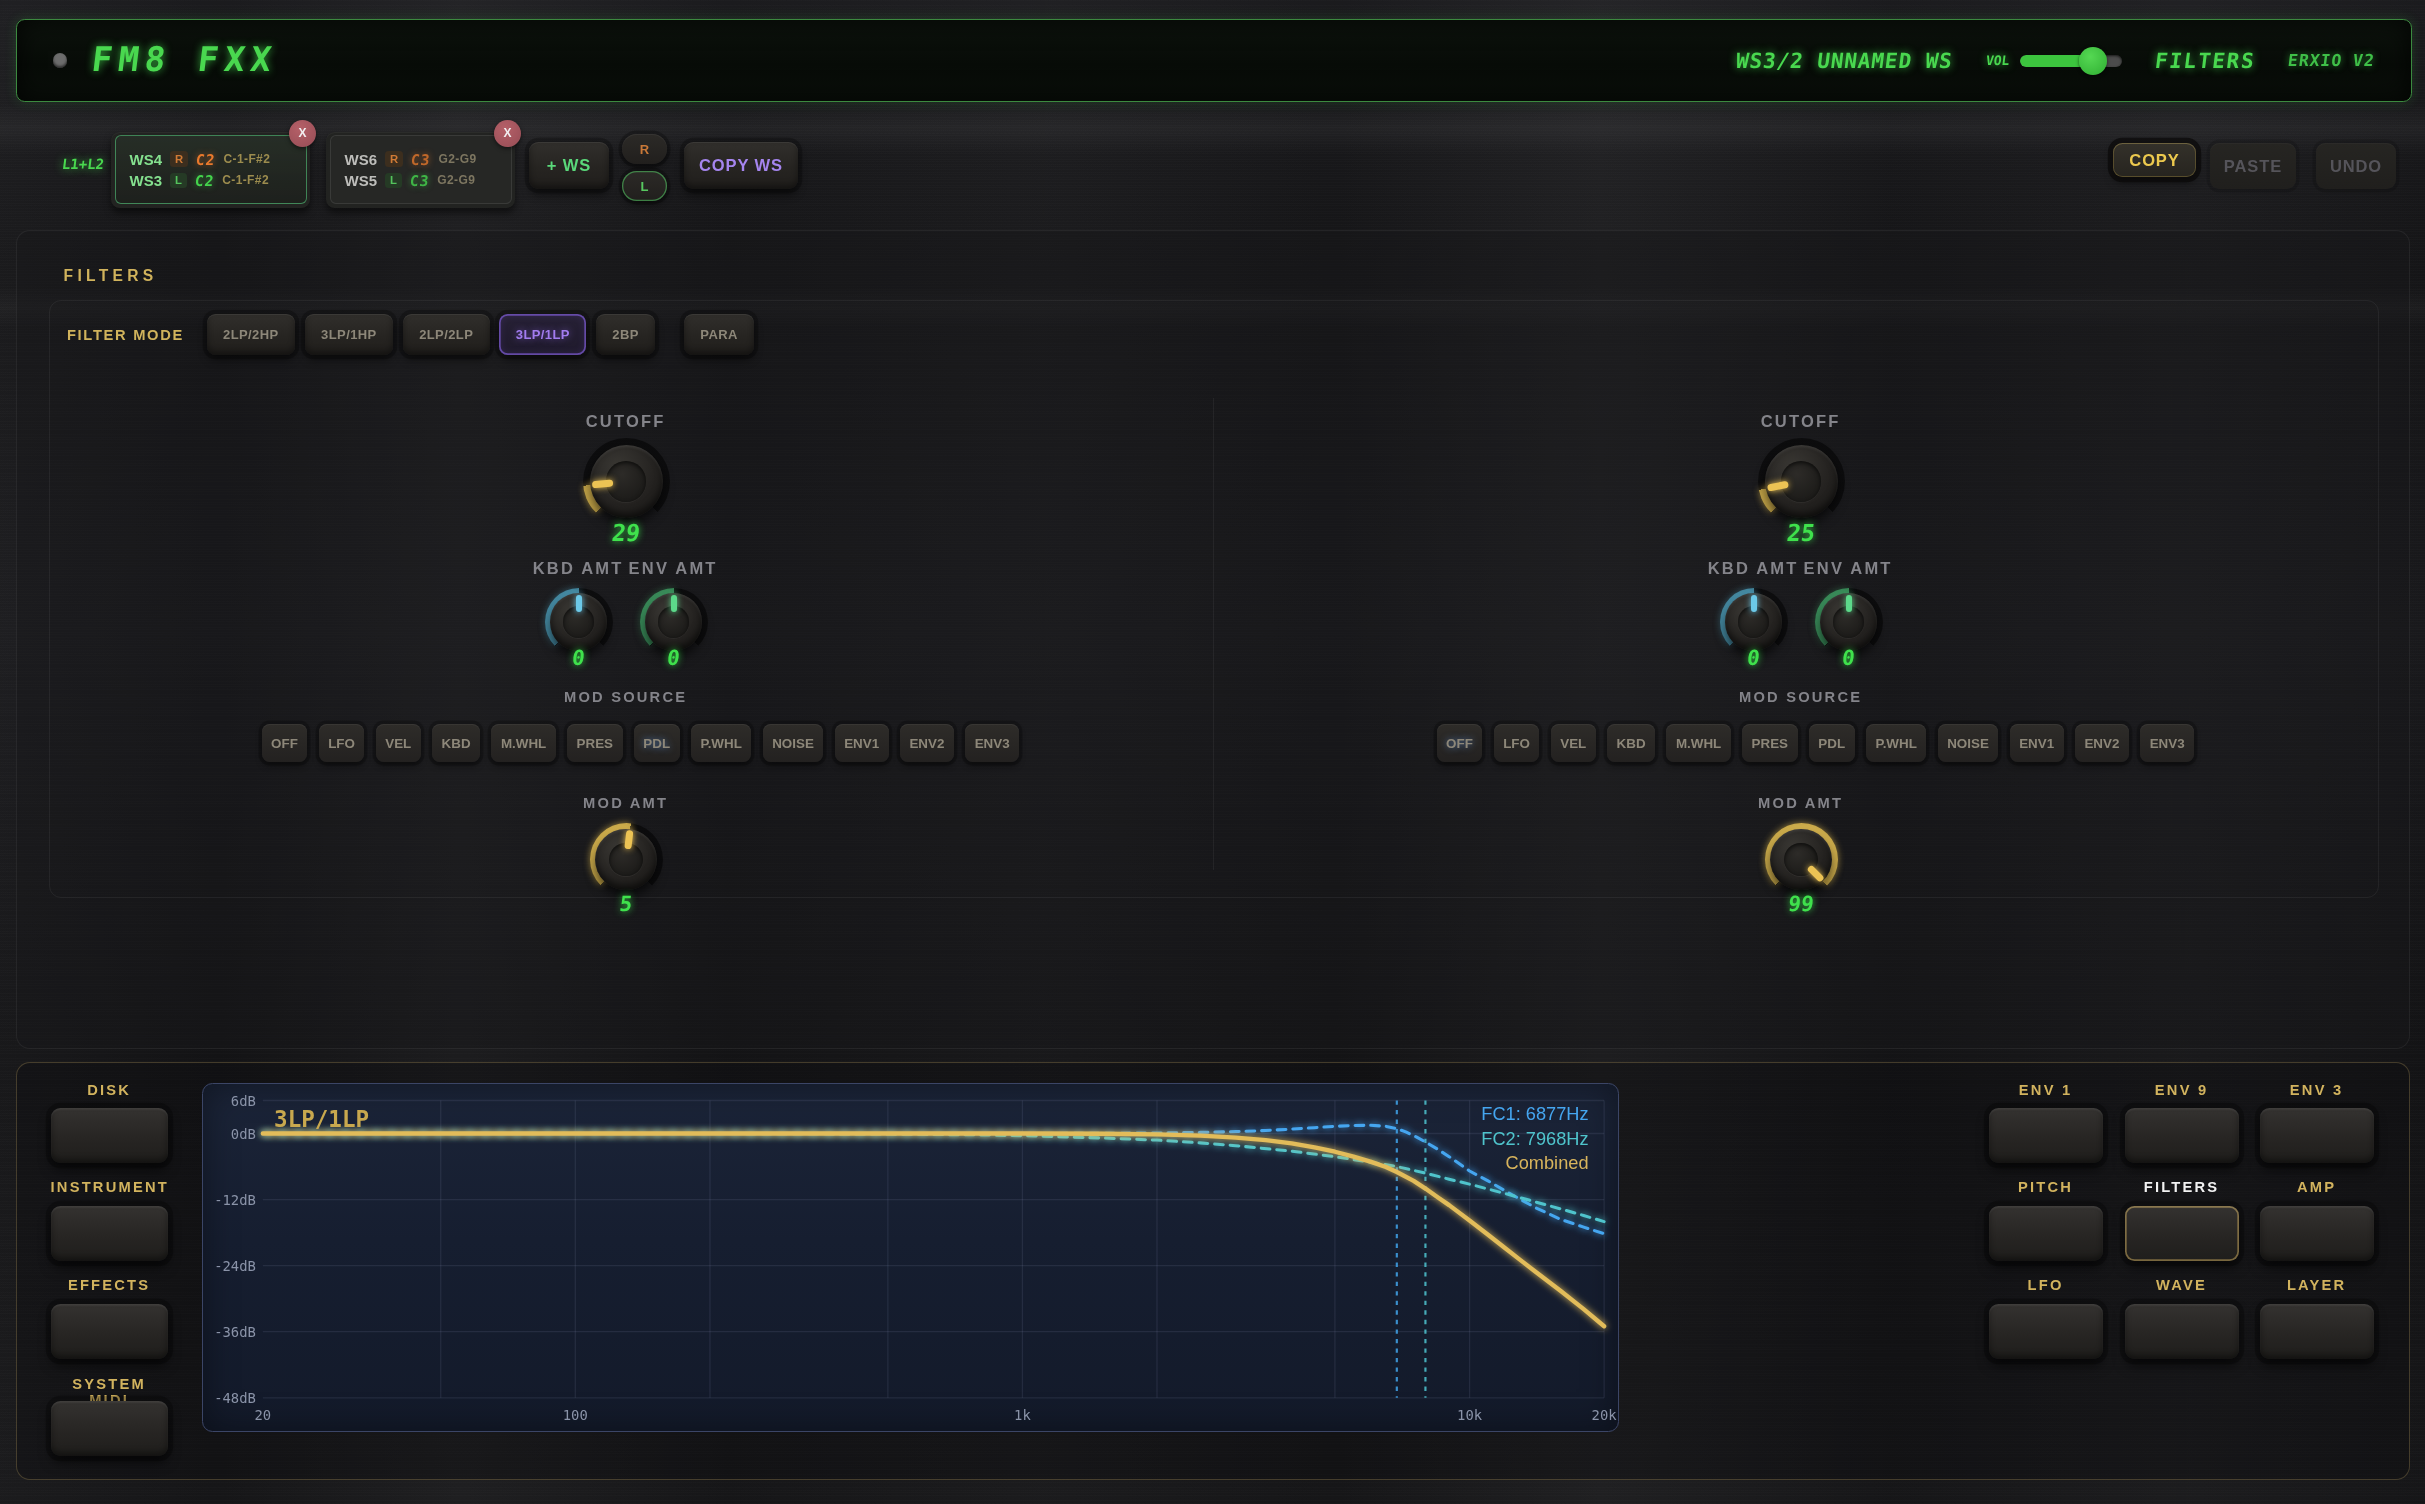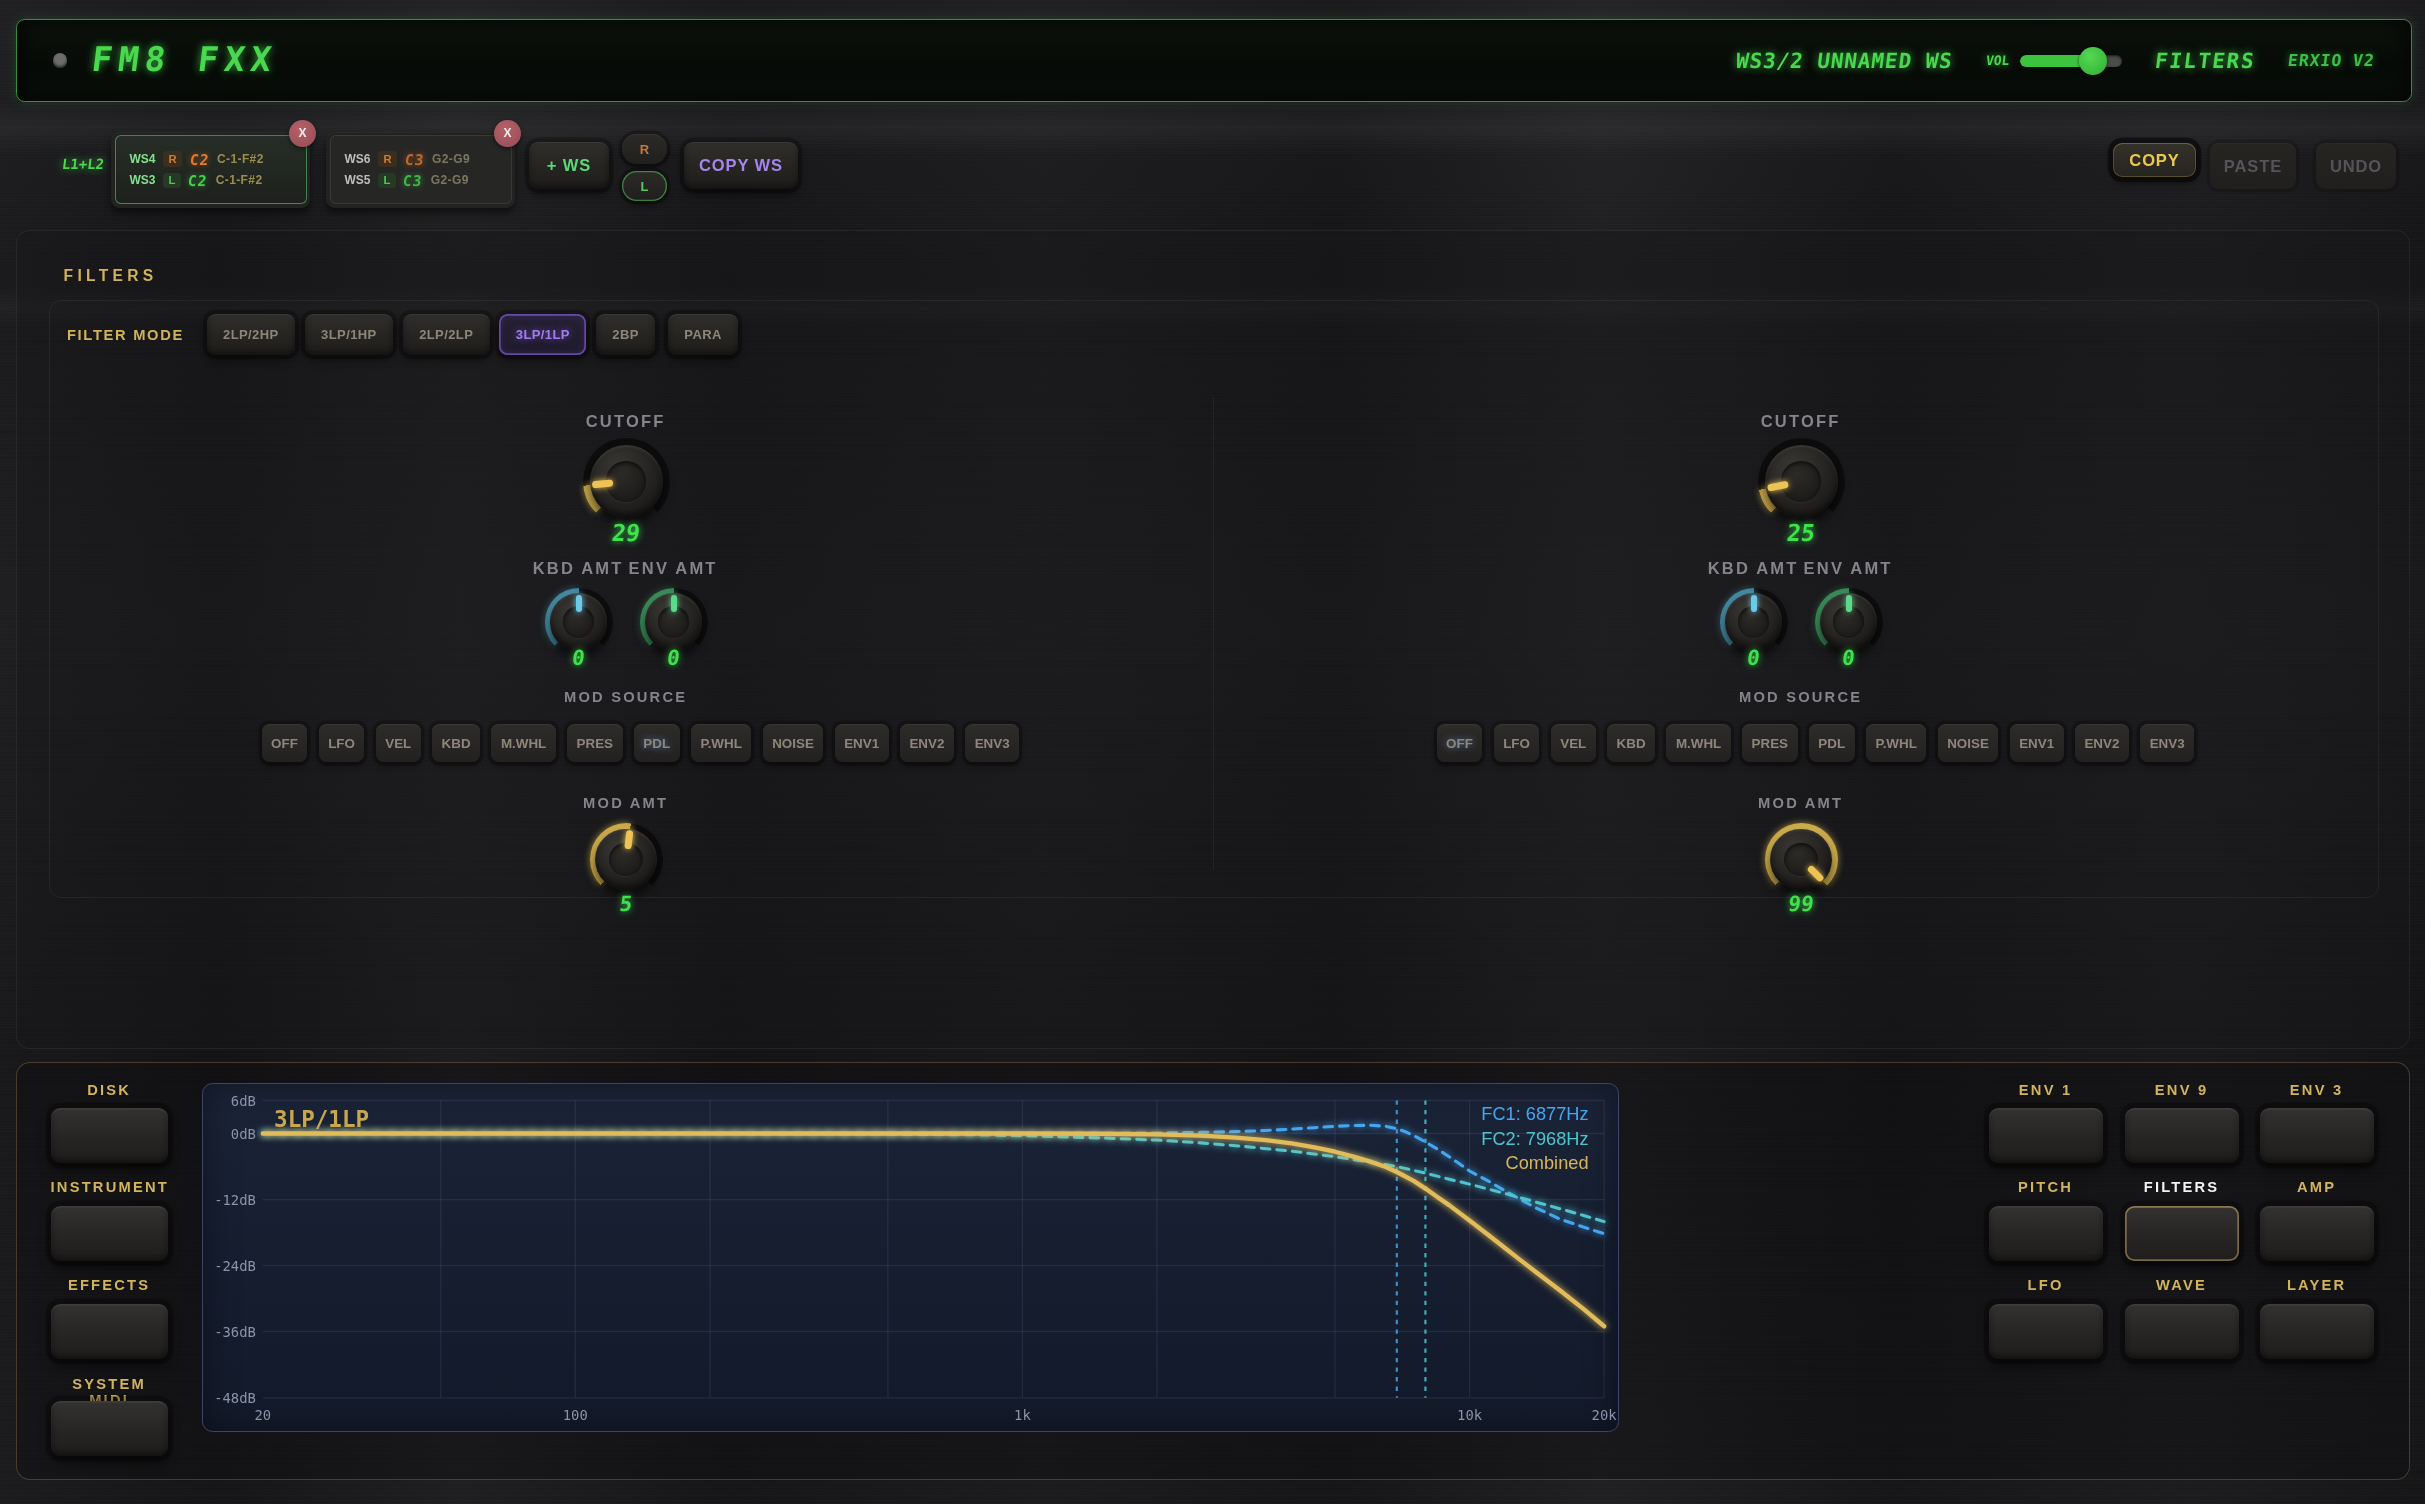--- a/index.html
+++ b/index.html
@@ -55,21 +55,21 @@
   
   .wsbar{position:absolute;left:0;top:130px;width:100%;height:87px;}
   .layer-label{position:absolute;left:62px;top:26px;font-size:14px;}
   .ws-tab{position:absolute;top:1.7px;height:76px;border-radius:8.7px;padding:3.5px;box-sizing:border-box;
     background:linear-gradient(180deg,#28292б 0%,#1e1f1d 100%);background-color:#222321;
     box-shadow:0 4.3px 7.8px rgba(0,0,0,.5), inset 0 0.9px 0.9px rgba(255,255,255,.05);cursor:pointer;}
   .ws-tab-inner{width:100%;height:100%;border-radius:6px;box-sizing:border-box;display:flex;flex-direction:column;justify-content:center;gap:4.3px;padding-left:14px;}
   .ws-tab.active .ws-tab-inner{border:0.9px solid rgba(75,165,105,.75);background:linear-gradient(180deg,rgba(70,115,75,.14),rgba(18,26,18,.25));}
   .ws-tab.inactive .ws-tab-inner{border:0.9px solid rgba(255,255,255,.09);background:rgba(255,255,255,.02);}
   .ws-row{display:flex;align-items:center;gap:7.8px;}
-  .ws-name{font-size:12px;font-weight:bold;}
+  .ws-name{font-size:15px;font-weight:bold;}
   .active .ws-name{color:#84e08e;}
   .inactive .ws-name{color:#bdbdba;}
   .ch-badge{font-size:11.3px;font-weight:bold;border-radius:3.5px;padding:1.7px 5.2px;line-height:12px;}
   .ch-r{background:#3c2e1e;color:#cf7a35;}
   .ch-l{background:#253a25;color:#54c35c;}
   .ws-wave{font-size:14.7px;letter-spacing:0.9px;}
   .wave-orange{color:#e8792c;text-shadow:0 0 6px rgba(230,120,45,.6);}
   .wave-green{color:#44d34c;text-shadow:0 0 6px rgba(70,210,80,.6);}
   .inactive .wave-orange{color:#c0682a;}
   .inactive .wave-green{color:#3fb546;}
@@ -218,21 +218,21 @@
     <div class="panel-heading">FILTERS</div>
 
     <div class="inner-panel">
       <div class="mode-row">
         <span class="mode-label">FILTER MODE</span>
         <div class="btn mode-btn">2LP/2HP</div>
         <div class="btn mode-btn">3LP/1HP</div>
         <div class="btn mode-btn">2LP/2LP</div>
         <div class="btn mode-btn sel-purple">3LP/1LP</div>
         <div class="btn mode-btn">2BP</div>
-        <div class="btn mode-btn" style="margin-left:3px;">PARA</div>
+        <div class="btn mode-btn" style="margin-left:19px;">PARA</div>
       </div>
 
       <div class="fc-divider"></div>
 
       <div class="fc-col fc1-col">
         <div class="grey-label" style="left:0;width:728px;top:111px;">CUTOFF</div>
         <div class="knob k-lg k-gold" style="left: 321px; top: 137px; --rot: -95.7deg; --sweep: 39.3deg;">
           <div class="ring"></div>
             <div class="arc"></div>
             <div class="face"></div>

